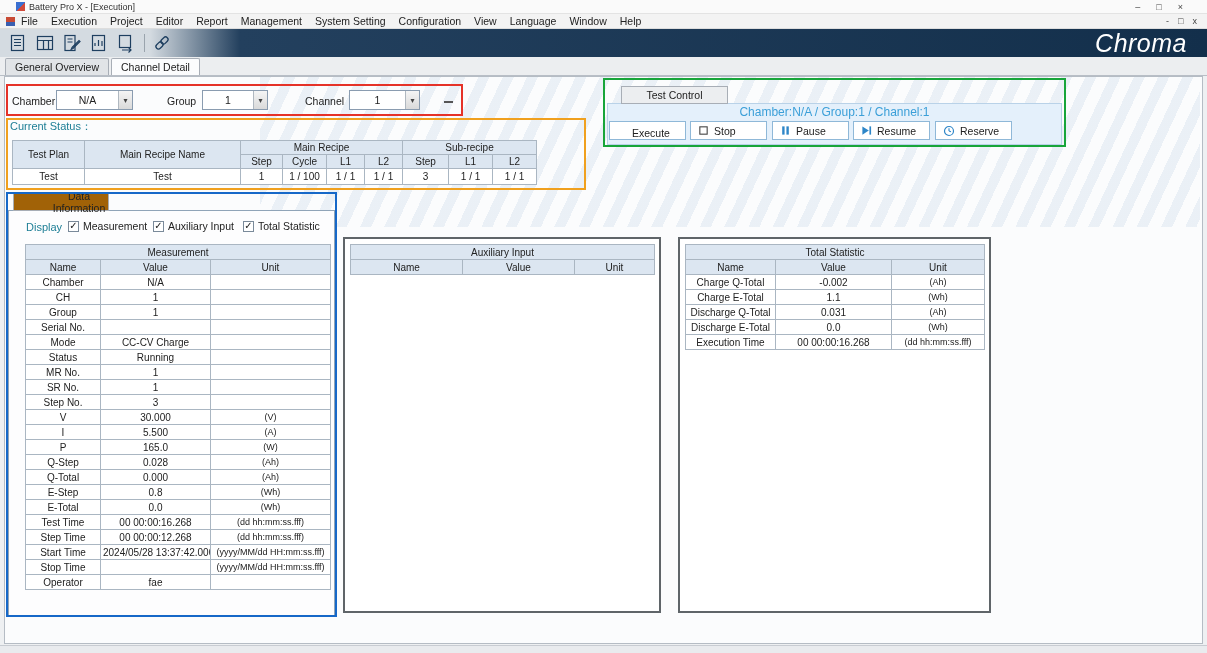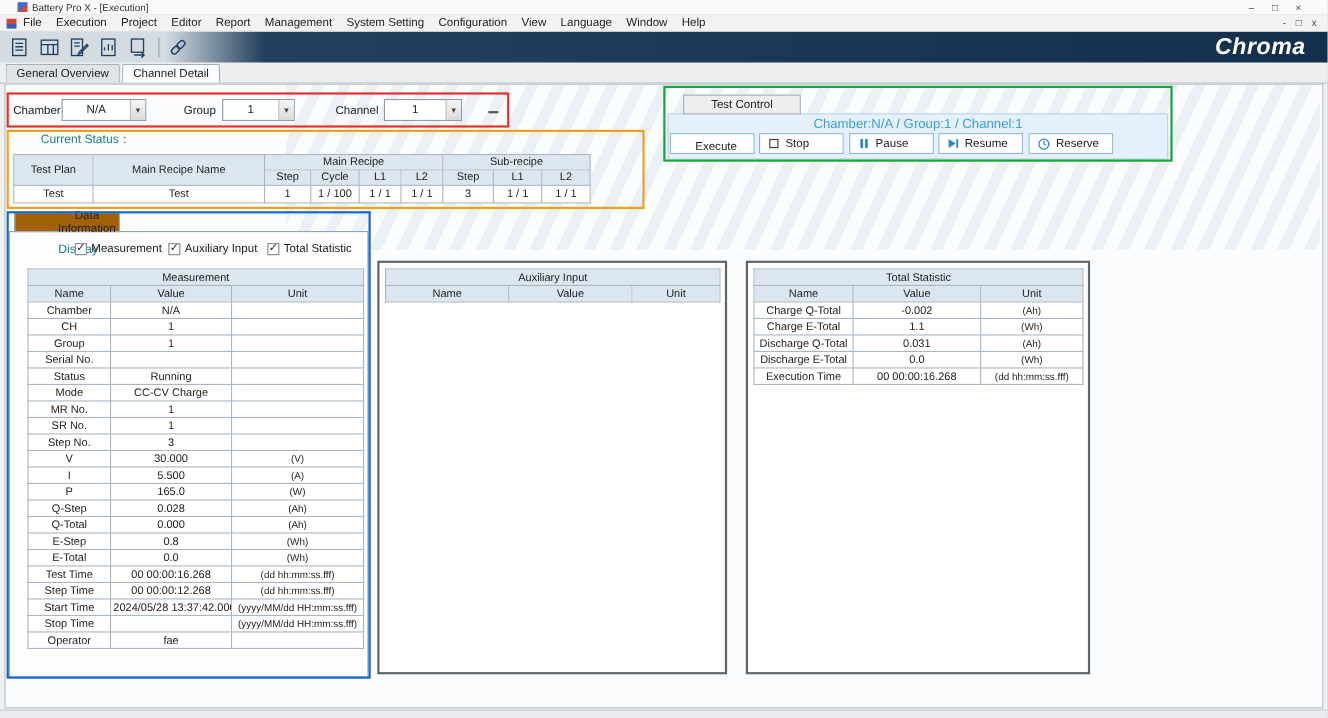--- a/index.html
+++ b/index.html
@@ -17,35 +17,35 @@
   .mdi-ico{width:9px;height:9px;margin-right:6px;background:linear-gradient(180deg,#c84a34 50%,#3a5fb0 50%);}
   .menu-items{display:flex;gap:13px;}
   .menu-item{font-size:10.5px;color:#222;cursor:default;}
   .child-controls{margin-left:auto;display:flex;gap:9px;padding-right:4px;}
   .cc{font-size:9px;color:#444;}
   
   .toolbar{position:absolute;left:0;top:29px;width:100%;height:28px;display:flex;align-items:center;padding:0 5px;
            background:linear-gradient(90deg,#d4dbe1 0px,#d4dbe1 150px,#23405e 240px,#132f4b 100%);}
   .tb-ico{width:25px;height:24px;display:flex;align-items:center;justify-content:center;margin-right:2px;}
   .tb-sep{width:1px;height:18px;background:#9aa4ad;margin:0 4px;}
-  .brand{margin-left:auto;margin-right:15px;color:#ffffff;font-size:21px;font-weight:bold;font-style:italic;letter-spacing:.5px;}
+  .brand{margin-left:auto;margin-right:15px;color:#ffffff;font-size:25px;font-weight:normal;font-style:italic;letter-spacing:.5px;}
   
   .tabstrip{position:absolute;left:0;top:57px;width:100%;height:19px;background:#eceef0;display:flex;align-items:flex-end;padding-left:5px;border-bottom:1px solid #b8bec6;}
   .tab{font-size:10.5px;color:#222;padding:2px 9px;border:1px solid #a8aeb6;border-bottom:none;background:#e1e4e7;margin-right:2px;border-radius:2px 2px 0 0;}
   .tab.active{background:#fbfcfd;}
   
   .content-frame{position:absolute;left:4px;top:76px;width:1199px;height:568px;background:#fbfcfd;border:1px solid #b5bcc4;}
   .stripes{position:absolute;left:260px;top:77px;width:940px;height:150px;pointer-events:none;
            background:repeating-linear-gradient(115deg,rgba(185,205,226,.25) 0 10px,rgba(255,255,255,0) 10px 22px);}
   .lbl{font-size:10.5px;color:#222;}
   .combo{position:absolute;height:20px;background:#fff;border:1px solid #8a9cb0;display:flex;align-items:center;}
   .combo-val{flex:1;text-align:center;font-size:10.5px;color:#222;}
   .combo-btn{width:14px;height:100%;background:linear-gradient(#f5f5f5,#dadada);border-left:1px solid #b0b8c0;font-size:8px;display:flex;align-items:center;justify-content:center;color:#444;}
   .mini-dash{position:absolute;width:9px;height:2px;background:#555;}
-  .section-label{font-size:11px;color:#1d7e95;margin-left:27px;}
+  .section-label{font-size:11px;color:#1d7e95;}
   
   table.grid{border-collapse:collapse;position:absolute;background:#fff;table-layout:fixed;}
   .grid th,.grid td{border:1px solid #aab6c2;font-size:10px;font-weight:normal;text-align:center;padding:0 2px;overflow:hidden;white-space:nowrap;color:#222;}
   .grid th{background:#dce6f1;height:15px;}
   .grid td{height:15px;}
   .grid .unit{font-size:9px;}
   .status-table td{height:16px;}
   .status-table th{height:14px;}
   
   .tc-tab{position:absolute;font-size:10.5px;color:#222;background:#eceef0;border:1px solid #a8aeb6;display:flex;align-items:center;justify-content:center;z-index:2;text-align:center;}
@@ -305,27 +305,27 @@
           <td>Group</td>
           <td>1</td>
           <td class="unit"></td>
         </tr>
         <tr>
           <td>Serial No.</td>
           <td></td>
           <td class="unit"></td>
         </tr>
         <tr>
+          <td>Mode</td>
+          <td>CC-CV Charge</td>
+          <td class="unit"></td>
+        </tr>
+        <tr>
           <td>Status</td>
           <td>Running</td>
-          <td class="unit"></td>
-        </tr>
-        <tr>
-          <td>Mode</td>
-          <td>CC-CV Charge</td>
           <td class="unit"></td>
         </tr>
         <tr>
           <td>MR No.</td>
           <td>1</td>
           <td class="unit"></td>
         </tr>
         <tr>
           <td>SR No.</td>
           <td>1</td>

